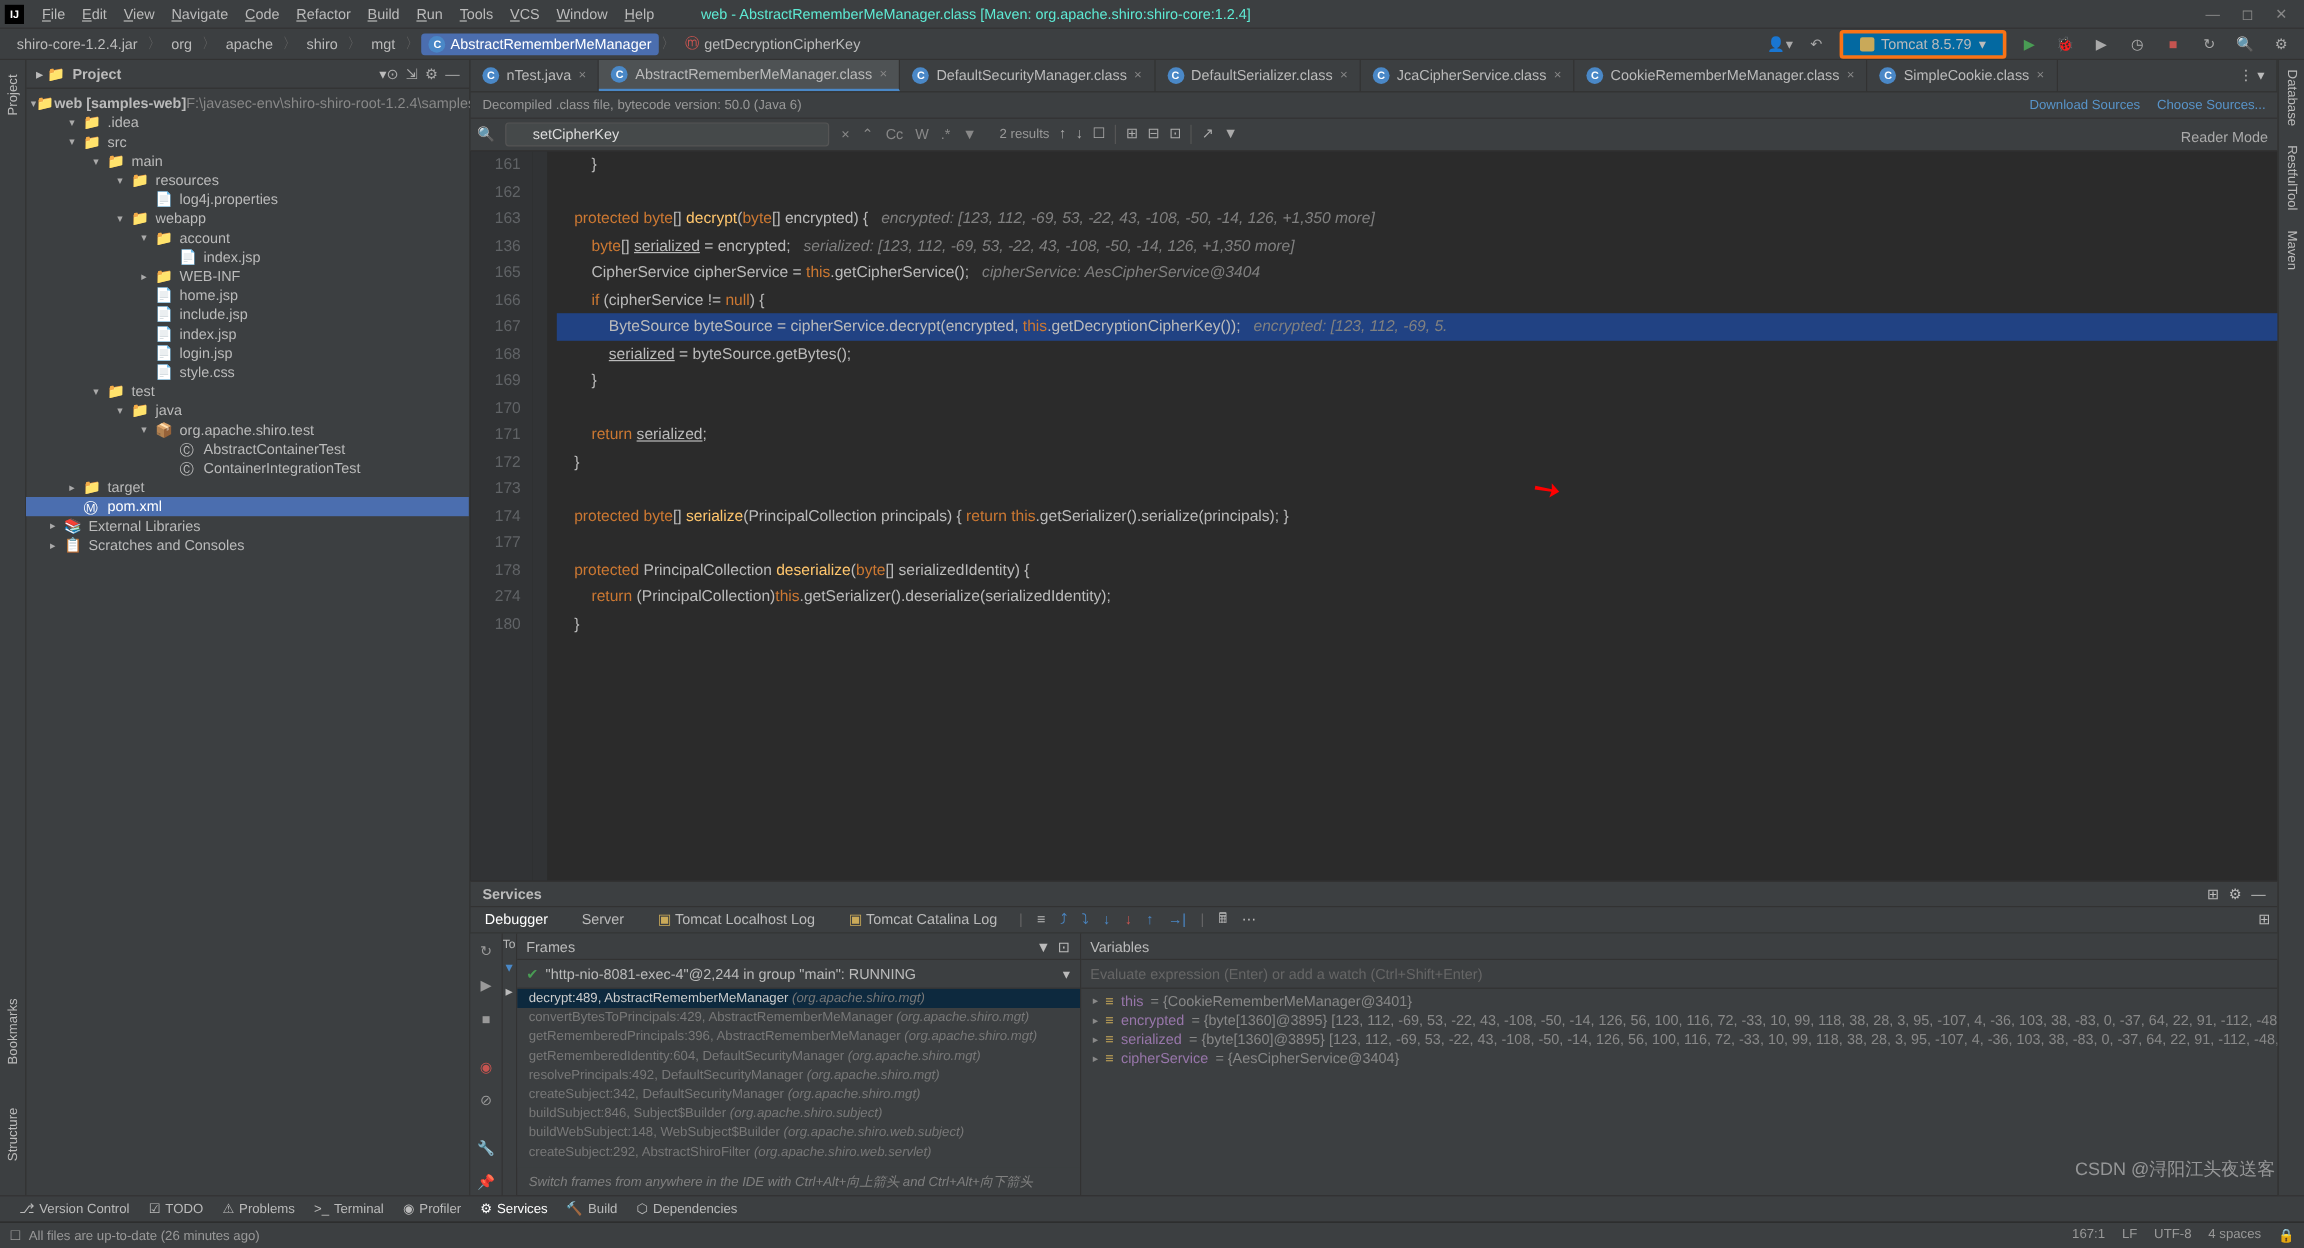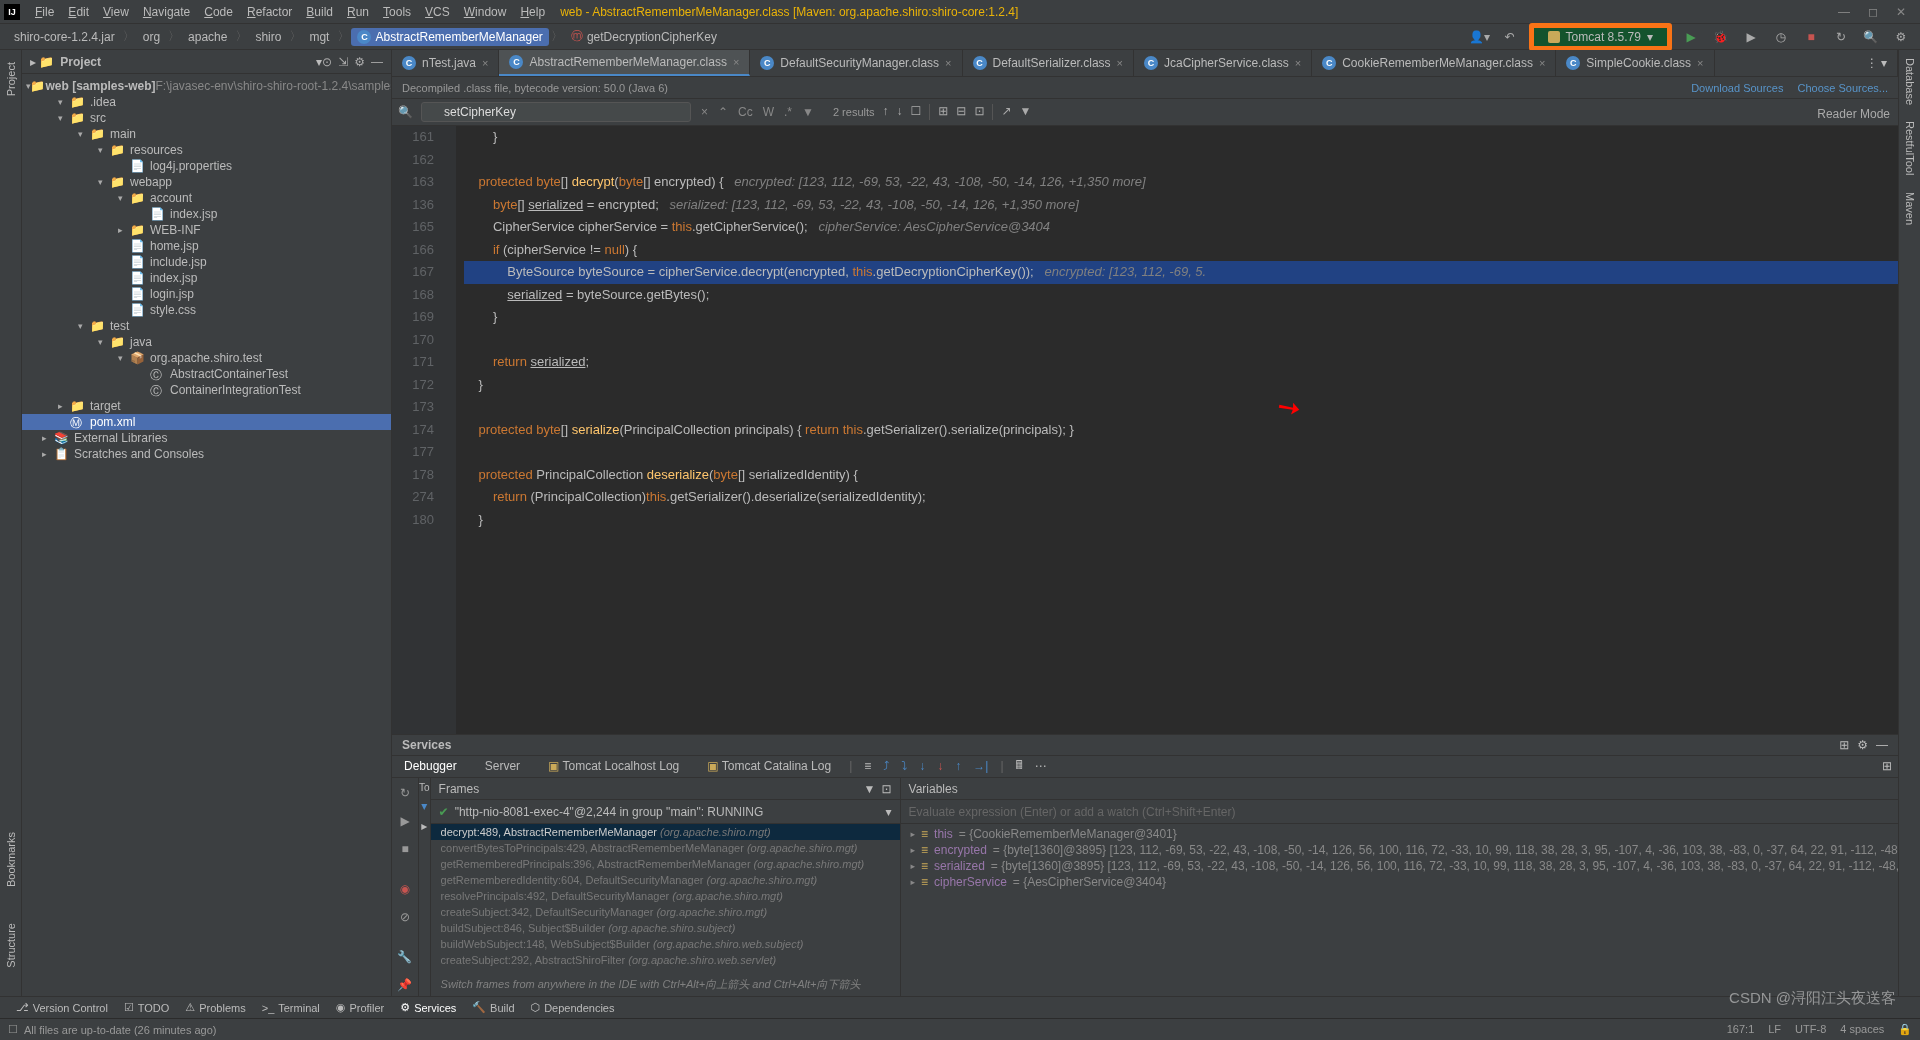--- a/index.html
+++ b/index.html
@@ -1,27 +1,27 @@
 <!DOCTYPE html>
 <html><head>
 <meta charset="utf-8">
 <style>
 * { margin:0; padding:0; box-sizing:border-box; font-family:'Segoe UI',Arial,sans-serif; }
 body { background:#2b2b2b; color:#bbb; font-size:12px; overflow:hidden; width:1920px; height:1040px; position:relative; }
 .menubar { background:#3c3f41; height:24px; display:flex; align-items:center; padding:0 4px; border-bottom:1px solid #323232; }
 .menubar .logo { width:16px; height:16px; background:#000; margin-right:8px; display:flex; align-items:center; justify-content:center; font-size:9px; color:#fff; font-weight:bold; }
 .menubar .menu-item { padding:0 7px; cursor:pointer; color:#bbb; }
-.menubar .title { margin-left:8px; color:#eab308; }
+.menubar .title { margin-left:32px; color:#5eead4; }
 .win-controls { margin-left:auto; display:flex; gap:18px; padding-right:10px; color:#888; }
 .breadcrumb { background:#3c3f41; height:26px; display:flex; align-items:center; padding:0 8px; border-bottom:1px solid #323232; }
 .bc-item { padding:2px 6px; color:#bbb; display:flex; align-items:center; gap:4px; }
 .bc-sep { color:#666; margin:0 2px; }
 .bc-item.active { background:#4b6eaf; border-radius:3px; color:#fff; }
 .bc-right { margin-left:auto; display:flex; align-items:center; gap:8px; }
-.run-config { background:#14532d; border:5px solid #f97316; padding:2px 14px; border-radius:3px; display:flex; align-items:center; gap:6px; }
+.run-config { background:#0369a1; border:3px solid #f97316; padding:2px 14px; border-radius:3px; display:flex; align-items:center; gap:6px; }
 .tomcat-icon { width:12px; height:12px; background:#c9a959; border-radius:2px; }
 .icon-btn { width:22px; height:22px; display:flex; align-items:center; justify-content:center; cursor:pointer; color:#aaa; }
 .main-split { display:flex; height:calc(100% - 24px - 26px - 22px - 22px); }
 .left-tool { width:22px; background:#3c3f41; border-right:1px solid #323232; display:flex; flex-direction:column; align-items:center; padding-top:4px; }
 .left-tool-label { writing-mode:vertical-lr; transform:rotate(180deg); padding:8px 2px; font-size:11px; color:#bbb; cursor:pointer; }
 .right-tool { width:22px; background:#3c3f41; border-left:1px solid #323232; display:flex; flex-direction:column; align-items:center; }
 .right-tool-label { writing-mode:vertical-lr; padding:8px 2px; font-size:11px; color:#bbb; cursor:pointer; }
 .project-panel { width:370px; background:#3c3f41; border-right:1px solid #323232; display:flex; flex-direction:column; }
 .proj-header { height:24px; display:flex; align-items:center; padding:0 8px; border-bottom:1px solid #323232; }
 .proj-header .title { flex:1; font-weight:bold; }
@@ -83,21 +83,21 @@
 .vars-list { flex:1; overflow:auto; padding:2px 0; }
 .var-item { padding:1px 10px; font-size:12px; display:flex; align-items:center; gap:6px; font-family:Consolas,monospace; white-space:nowrap; }
 .var-item .arrow { color:#888; font-size:9px; }
 .var-item .vname { color:#9876aa; }
 .var-item .vval { color:#888; }
 .bottom-bar { height:22px; background:#3c3f41; display:flex; align-items:center; padding:0 8px; border-top:1px solid #323232; font-size:11px; }
 .bottom-bar .btab { padding:0 8px; display:flex; align-items:center; gap:4px; cursor:pointer; }
 .bottom-bar .btab.active { color:#fff; }
 .status-bar { height:22px; background:#3c3f41; display:flex; align-items:center; padding:0 8px; border-top:1px solid #2b2b2b; font-size:11px; color:#999; }
 .status-bar .right { margin-left:auto; display:flex; gap:14px; }
-.watermark { position:absolute; right:24px; bottom:32px; color:#d0d0d0; font-size:15px; opacity:.6; pointer-events:none; }
+.watermark { position:absolute; right:24px; bottom:56px; color:#d0d0d0; font-size:15px; opacity:.6; pointer-events:none; }
 .arrow-annotation { position:absolute; top:265px; left:885px; color:#ff0000; font-size:28px; transform:rotate(-35deg); pointer-events:none; }
 .c-icon { width:14px; height:14px; border-radius:50%; display:inline-flex; align-items:center; justify-content:center; font-size:9px; font-weight:bold; }
 .java-ico { background:#4a88c7; color:#fff; }
 .green-play { color:#499c54; }
 .red-stop { color:#c75450; }
 </style>
 </head>
 <body>
 
 <div class="menubar">

